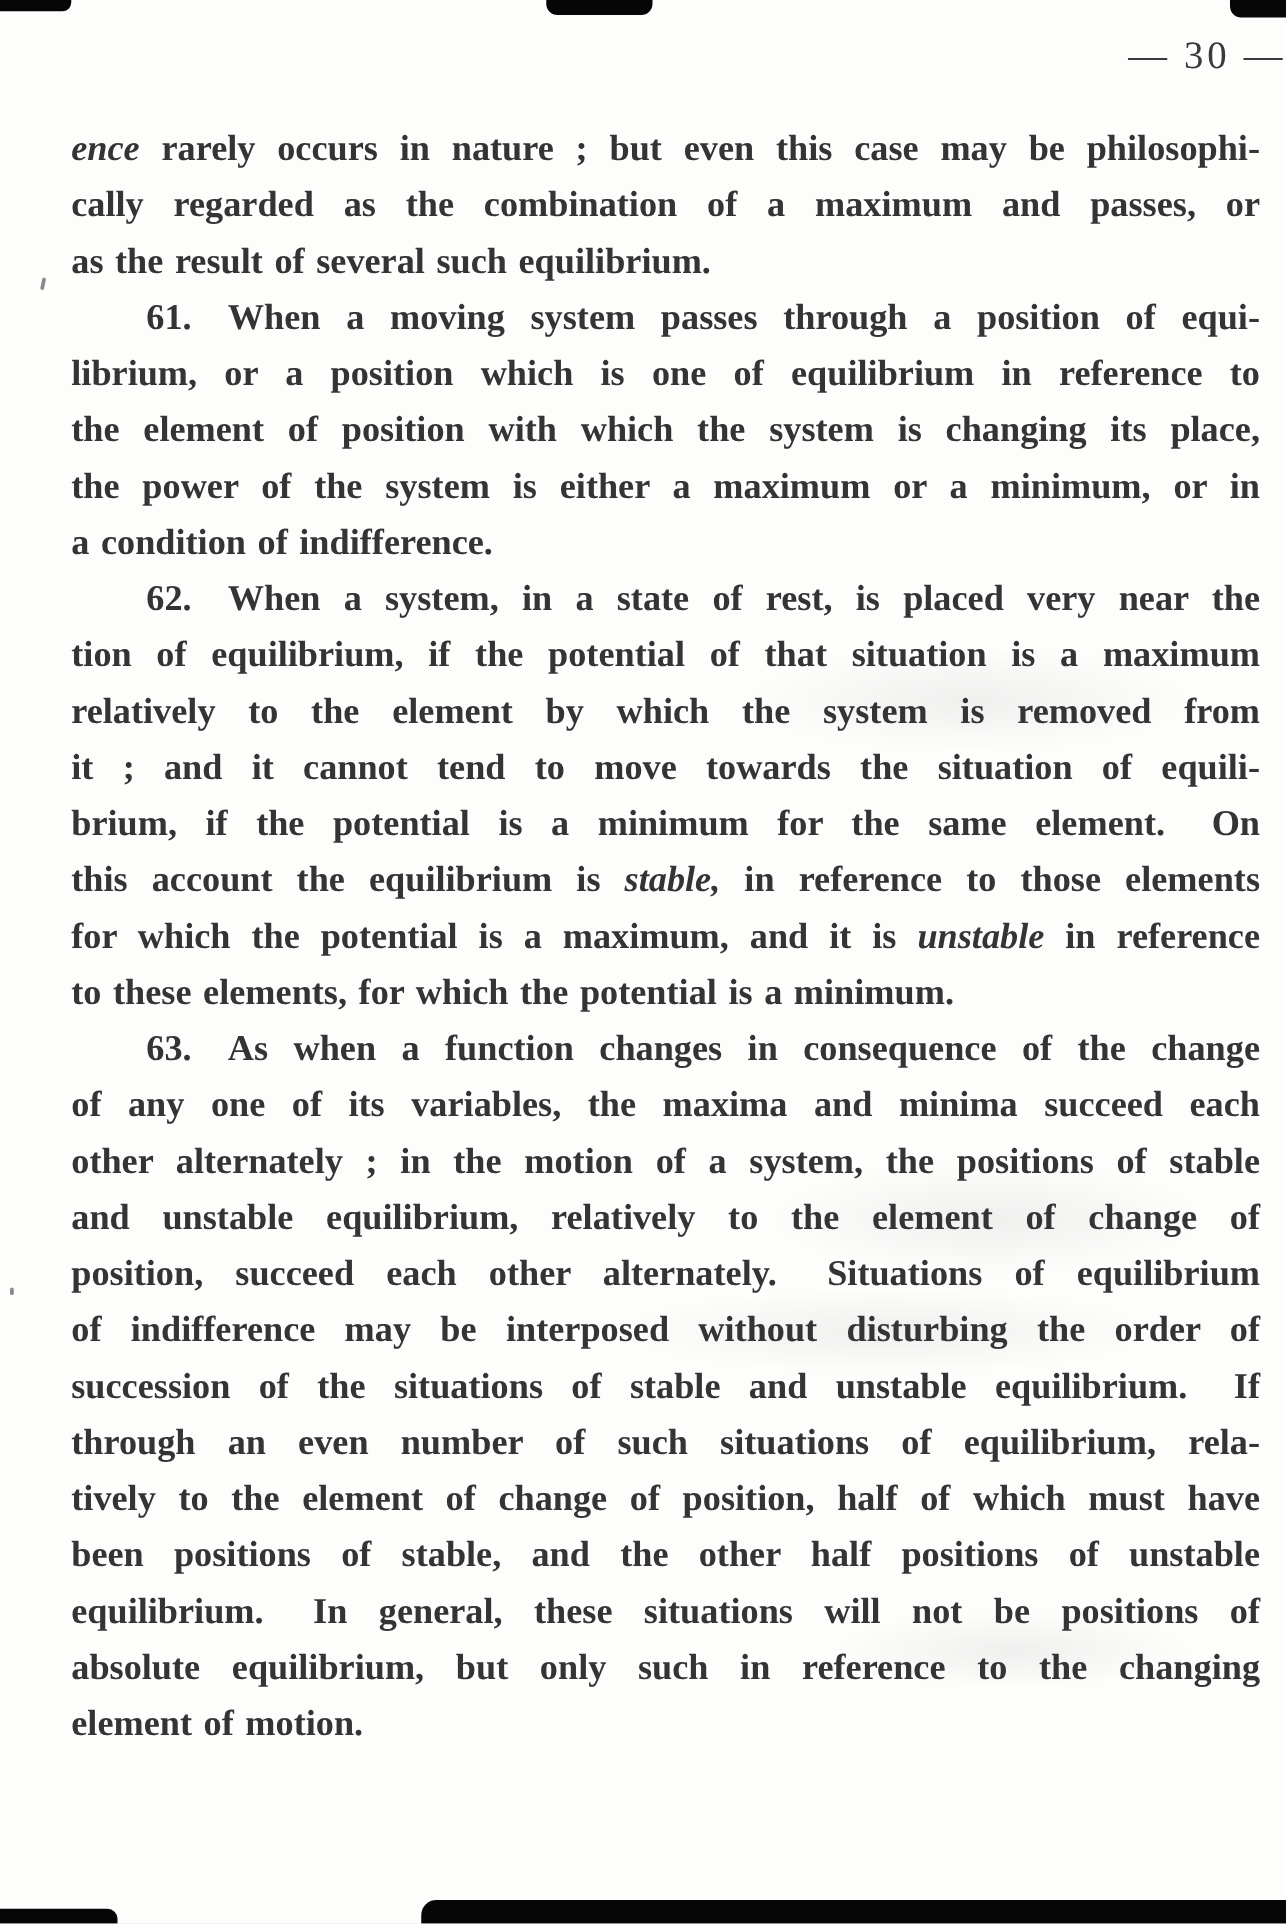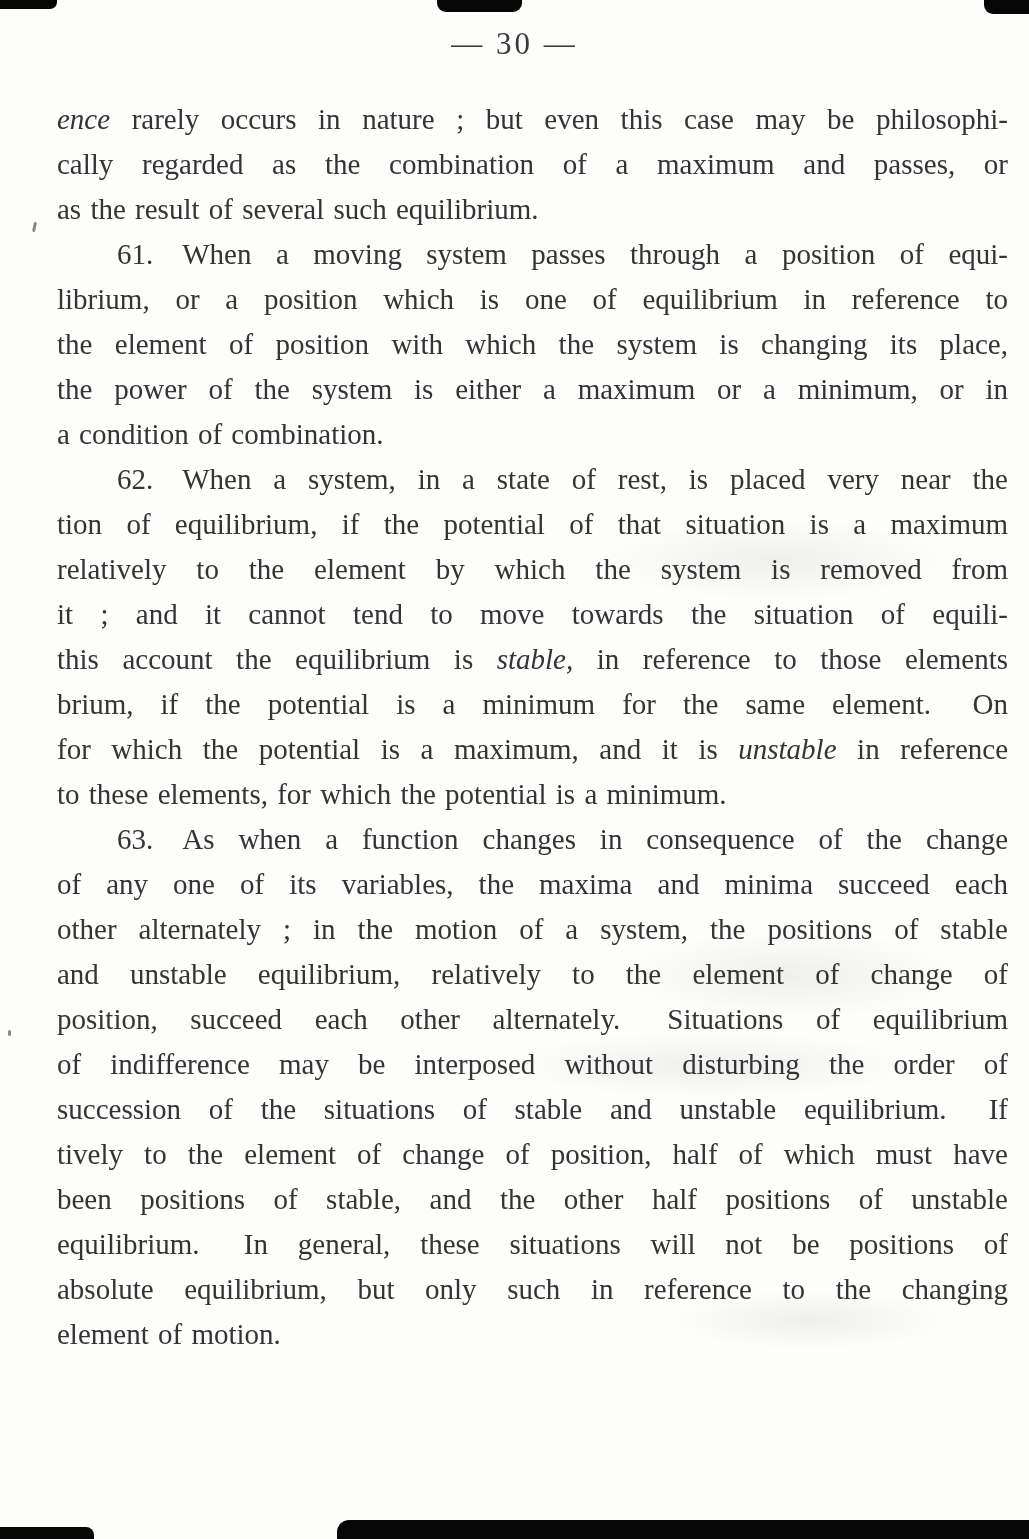--- a/index.html
+++ b/index.html
@@ -7,31 +7,31 @@
     position:relative;
     width:1029px; height:1539px;
     margin:0 auto;
     background:#fdfdfc;
     overflow:hidden;
     font-family:"Liberation Serif","DejaVu Serif",serif;
     color:#343434;
   }
   .page-number {
     position:absolute; top:26px; left:0; width:100%;
-    text-align:center;
+    text-align:right;
     font-size:31px; letter-spacing:3px;
     color:#3a3a3a;
   }
   .page-body {
     position:absolute; top:97px; left:57px; width:951px;
     font-size:29px; line-height:45px;
     word-spacing:2px;
   }
   .paragraph { margin:0; }
-  .line { text-align:justify; text-align-last:justify; white-space:normal; }
+  .line { text-align:justify; text-align-last:justify; white-space:normal;font-weight:bold; }
   .line.last { text-align-last:left; }
   .line.indent { text-indent:60px; }
   .line i { font-style:italic; }
   
   .artifact { position:absolute; background:#060606; }
   .a-top-left    { left:0;      top:0;       width:57px;  height:9px;  border-radius:0 0 7px 0; }
   .a-top-center  { left:437px;  top:0;       width:85px;  height:12px; border-radius:0 0 9px 9px; }
   .a-top-right   { left:984px;  top:0;       width:45px;  height:14px; border-radius:0 0 0 9px; }
   .a-bottom-left { left:0;      top:1527px;  width:94px;  height:12px; border-radius:0 8px 0 0; }
   .a-bottom-main { left:337px;  top:1520px;  width:692px; height:19px; border-radius:12px 0 0 0; }
@@ -70,40 +70,41 @@
       <div class="paragraph">
         <div class="line"><i>ence</i><span> rarely occurs in nature ; but even this case may be philosophi-</span></div>
         <div class="line"><span>cally regarded as the combination of a maximum and passes, or</span></div>
         <div class="line last"><span>as the result of several such equilibrium.</span></div>
       </div>
       <div class="paragraph">
         <div class="line indent"><span>61. When a moving system passes through a position of equi-</span></div>
         <div class="line"><span>librium, or a position which is one of equilibrium in reference to</span></div>
         <div class="line"><span>the element of position with which the system is changing its place,</span></div>
         <div class="line"><span>the power of the system is either a maximum or a minimum, or in</span></div>
-        <div class="line last"><span>a condition of combination.</span></div>
+        <div class="line last"><span>a condition of indifference.</span></div>
       </div>
       <div class="paragraph">
         <div class="line indent"><span>62. When a system, in a state of rest, is placed very near the</span></div>
         <div class="line"><span>tion of equilibrium, if the potential of that situation is a maximum</span></div>
         <div class="line"><span>relatively to the element by which the system is removed from</span></div>
         <div class="line"><span>it ; and it cannot tend to move towards the situation of equili-</span></div>
+        <div class="line"><span>brium, if the potential is a minimum for the same element.  On</span></div>
         <div class="line"><span>this account the equilibrium is </span><i>stable,</i><span> in reference to those elements</span></div>
-        <div class="line"><span>brium, if the potential is a minimum for the same element.  On</span></div>
         <div class="line"><span>for which the potential is a maximum, and it is </span><i>unstable</i><span> in reference</span></div>
         <div class="line last"><span>to these elements, for which the potential is a minimum.</span></div>
       </div>
       <div class="paragraph">
         <div class="line indent"><span>63. As when a function changes in consequence of the change</span></div>
         <div class="line"><span>of any one of its variables, the maxima and minima succeed each</span></div>
         <div class="line"><span>other alternately ; in the motion of a system, the positions of stable</span></div>
         <div class="line"><span>and unstable equilibrium, relatively to the element of change of</span></div>
         <div class="line"><span>position, succeed each other alternately.  Situations of equilibrium</span></div>
         <div class="line"><span>of indifference may be interposed without disturbing the order of</span></div>
         <div class="line"><span>succession of the situations of stable and unstable equilibrium.  If</span></div>
+        <div class="line"><span>through an even number of such situations of equilibrium, rela-</span></div>
         <div class="line"><span>tively to the element of change of position, half of which must have</span></div>
         <div class="line"><span>been positions of stable, and the other half positions of unstable</span></div>
         <div class="line"><span>equilibrium.  In general, these situations will not be positions of</span></div>
         <div class="line"><span>absolute equilibrium, but only such in reference to the changing</span></div>
         <div class="line last"><span>element of motion.</span></div>
       </div>
     </div>
 
 </div>
 

